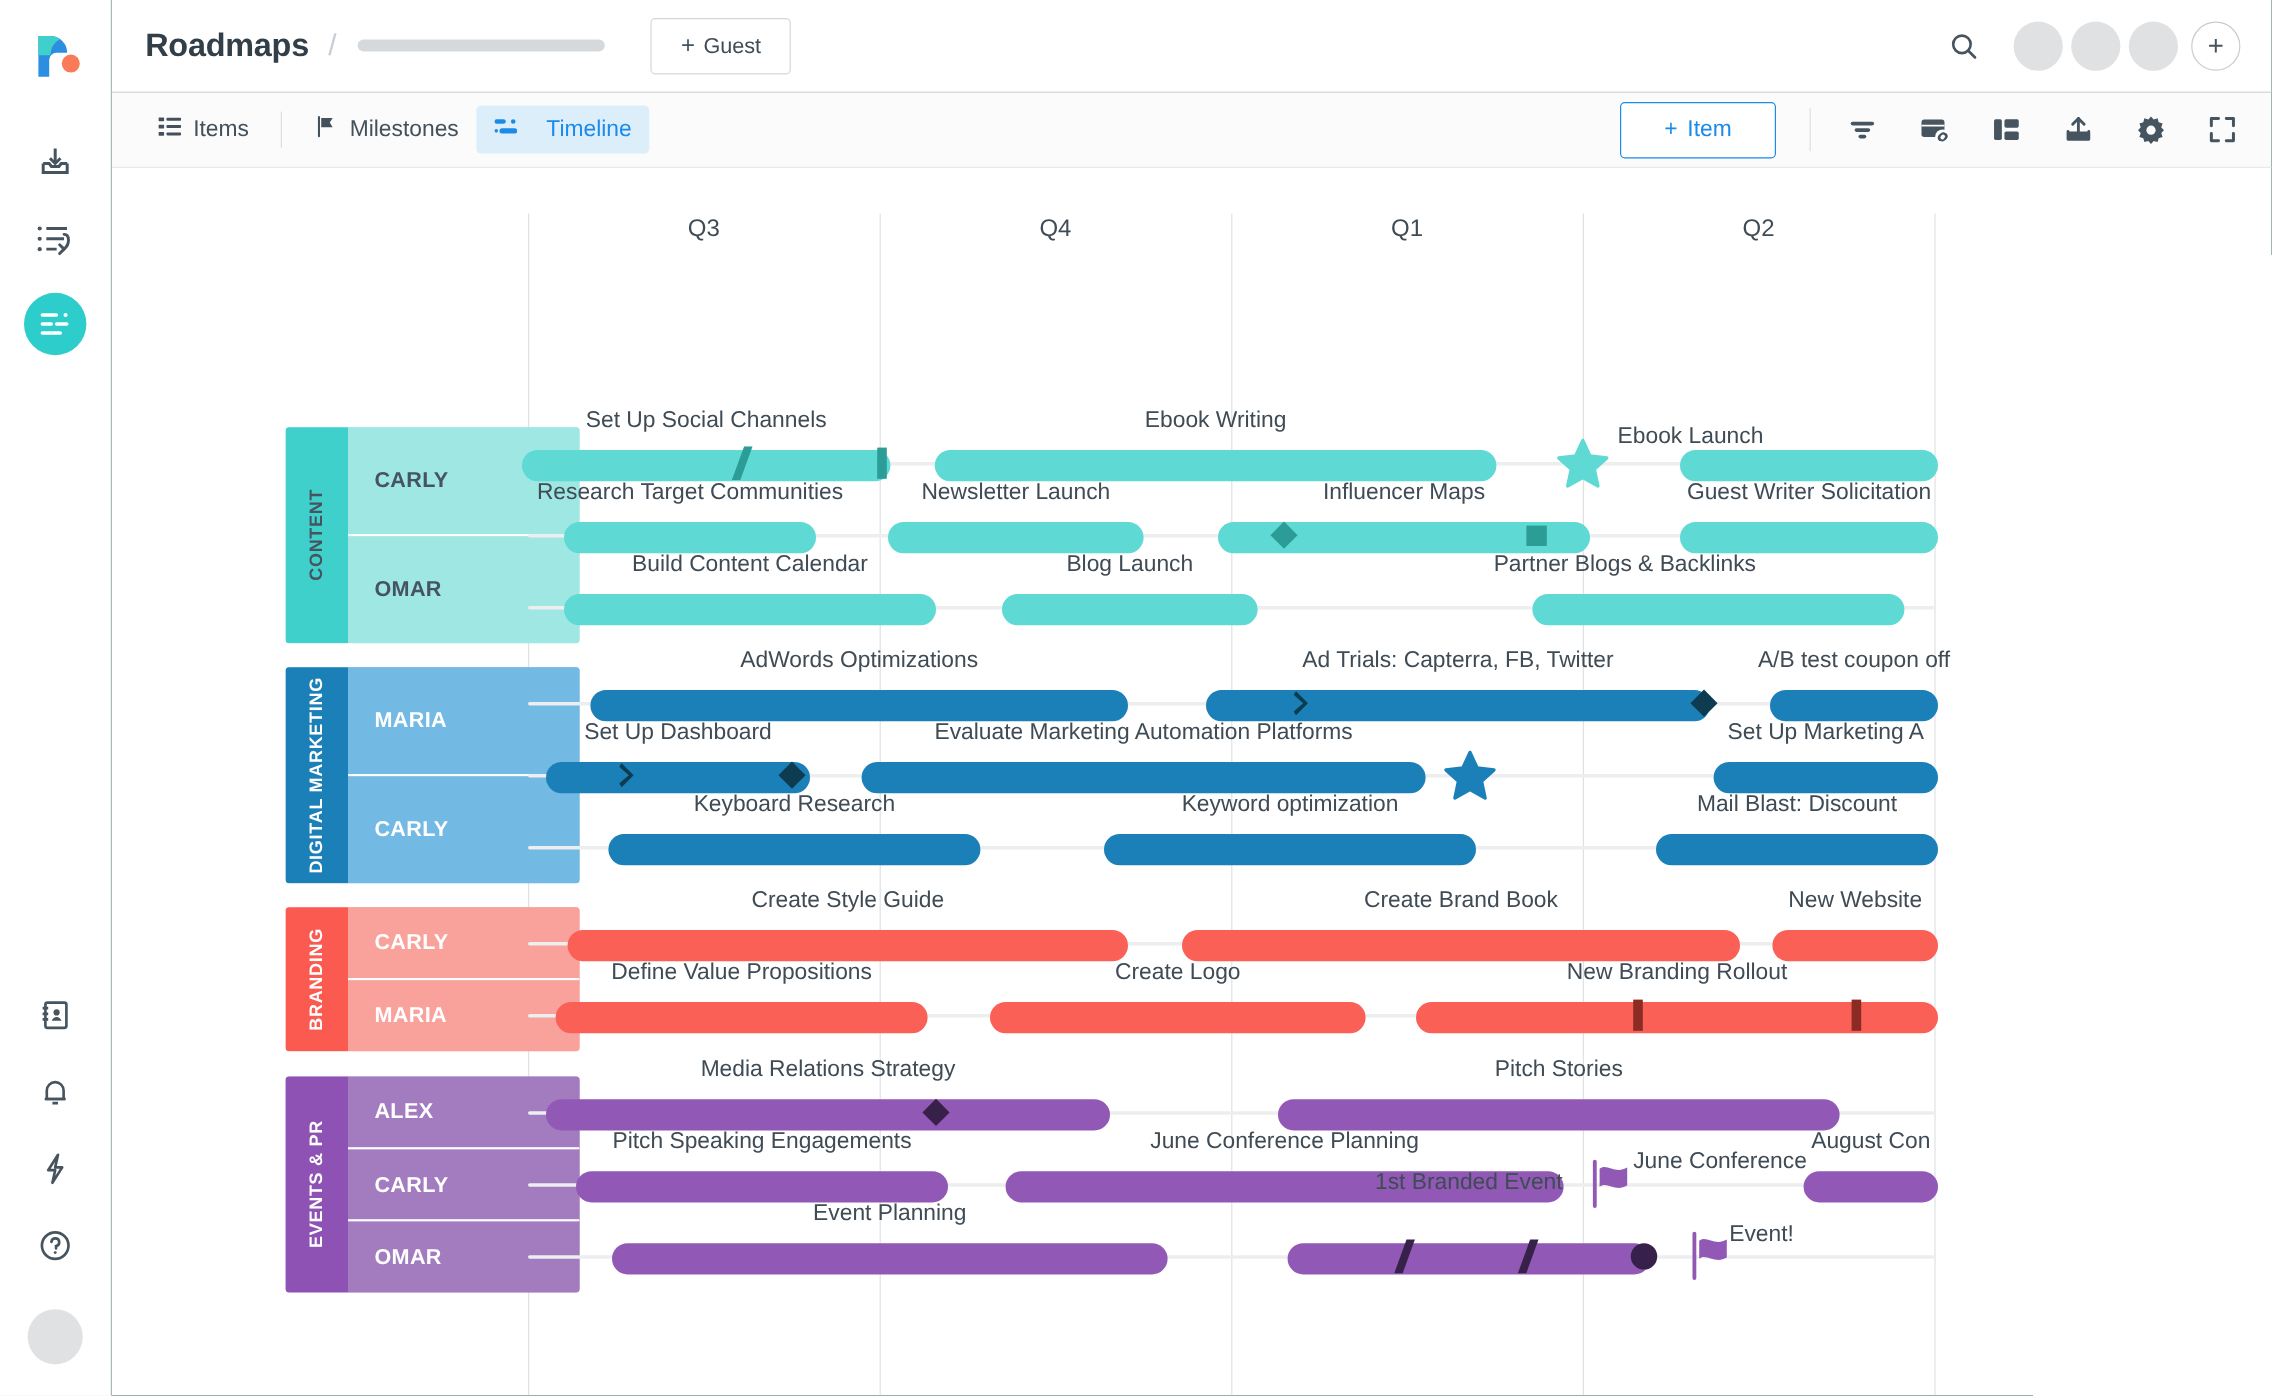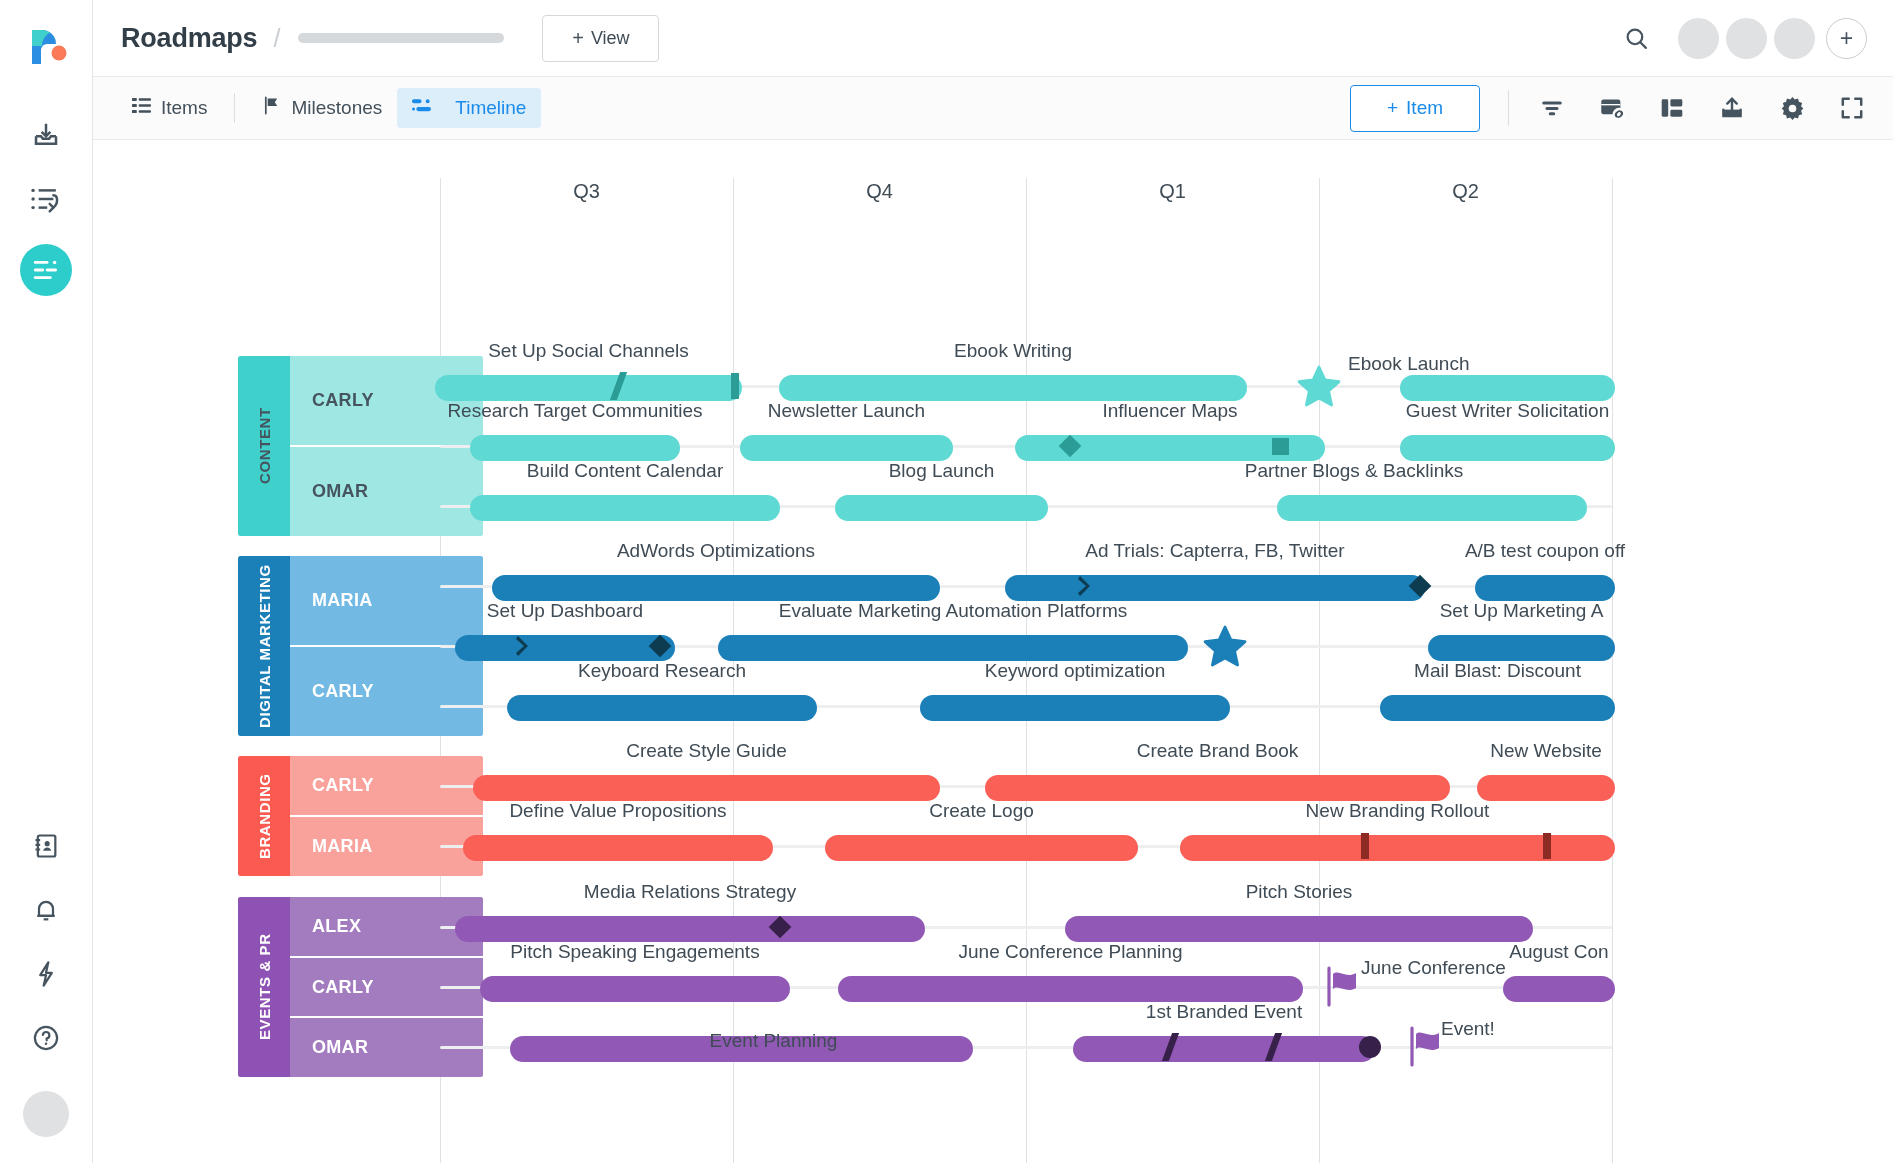--- a/index.html
+++ b/index.html
@@ -320,21 +320,21 @@
   </div>
 
   <div class="main">
 
     <div class="topbar">
       <div class="page-title">Roadmaps</div>
       <div class="crumb-sep">/</div>
       <div class="crumb-placeholder"></div>
       <div class="btn-view">
         <span class="plus">+</span>
-        <span>View</span>
+        <span>Guest</span>
       </div>
       <div class="topbar-spacer"></div>
       <div class="search-btn">
         <svg width="25" height="25" viewBox="0 0 24 24" fill="none" stroke="currentColor" stroke-width="2.1" stroke-linecap="round">
           <circle cx="10.5" cy="10.5" r="7"></circle>
             <path d="M15.6 15.6L21 21"></path>
         </svg>
       </div>
       <div class="avatars">
         <div class="av"></div>
@@ -573,26 +573,26 @@
           <div class="bar-label" style="left: 977.5px; top: 801px;">June Conference Planning</div>
           <div class="milestone-flag" style="left: 1237px; top: 847px;"><svg width="36" height="44" viewBox="0 0 36 44">
               <path d="M3 3 V40" stroke="#9159b5" stroke-width="3.2" stroke-linecap="round"></path>
               <path d="M7 9 C13 4, 20 14, 30 8 L30 23 C20 29, 13 19, 7 24 Z" fill="#9159b5"></path>
             </svg></div>
           <div class="bar-label left" style="left: 1268px; top: 817px;">June Conference</div>
           <div class="bar" style="left: 1410px; width: 112px; top: 847px; background: rgb(145, 89, 181);"></div>
           <div class="bar-label" style="left: 1466px; top: 801px;">August Con</div>
           <div class="row-track" style="left: 347px; width: 1172px; top: 905.5px; background: rgb(236, 238, 240);"></div>
           <div class="bar" style="left: 417px; width: 463px; top: 907px; background: rgb(145, 89, 181);"></div>
-          <div class="bar-label" style="left: 648.5px; top: 890px; margin-left: 32px;">Event Planning</div>
+          <div class="bar-label" style="left: 648.5px; top: 861px;">Event Planning</div>
           <div class="bar" style="left: 980px; width: 302px; top: 907px; background: rgb(145, 89, 181);"></div>
           <div class="marker m-slash" style="background: rgb(55, 33, 74); left: 1077px; top: 907px;"></div>
           <div class="marker m-slash" style="background: rgb(55, 33, 74); left: 1180px; top: 907px;"></div>
           <div class="marker m-dot" style="background: rgb(55, 33, 74); left: 1277px; top: 907px;"></div>
-          <div class="bar-label" style="left: 1131px; top: 861px;">1st Branded Event</div>
+          <div class="bar-label" style="left: 1131px; top: 835px;">1st Branded Event</div>
           <div class="milestone-flag" style="left: 1320px; top: 907px;"><svg width="36" height="44" viewBox="0 0 36 44">
               <path d="M3 3 V40" stroke="#9159b5" stroke-width="3.2" stroke-linecap="round"></path>
               <path d="M7 9 C13 4, 20 14, 30 8 L30 23 C20 29, 13 19, 7 24 Z" fill="#9159b5"></path>
             </svg></div>
           <div class="bar-label left" style="left: 1348px; top: 878px;">Event!</div>
         </div>
     </div>
 
   </div>
 </div>

